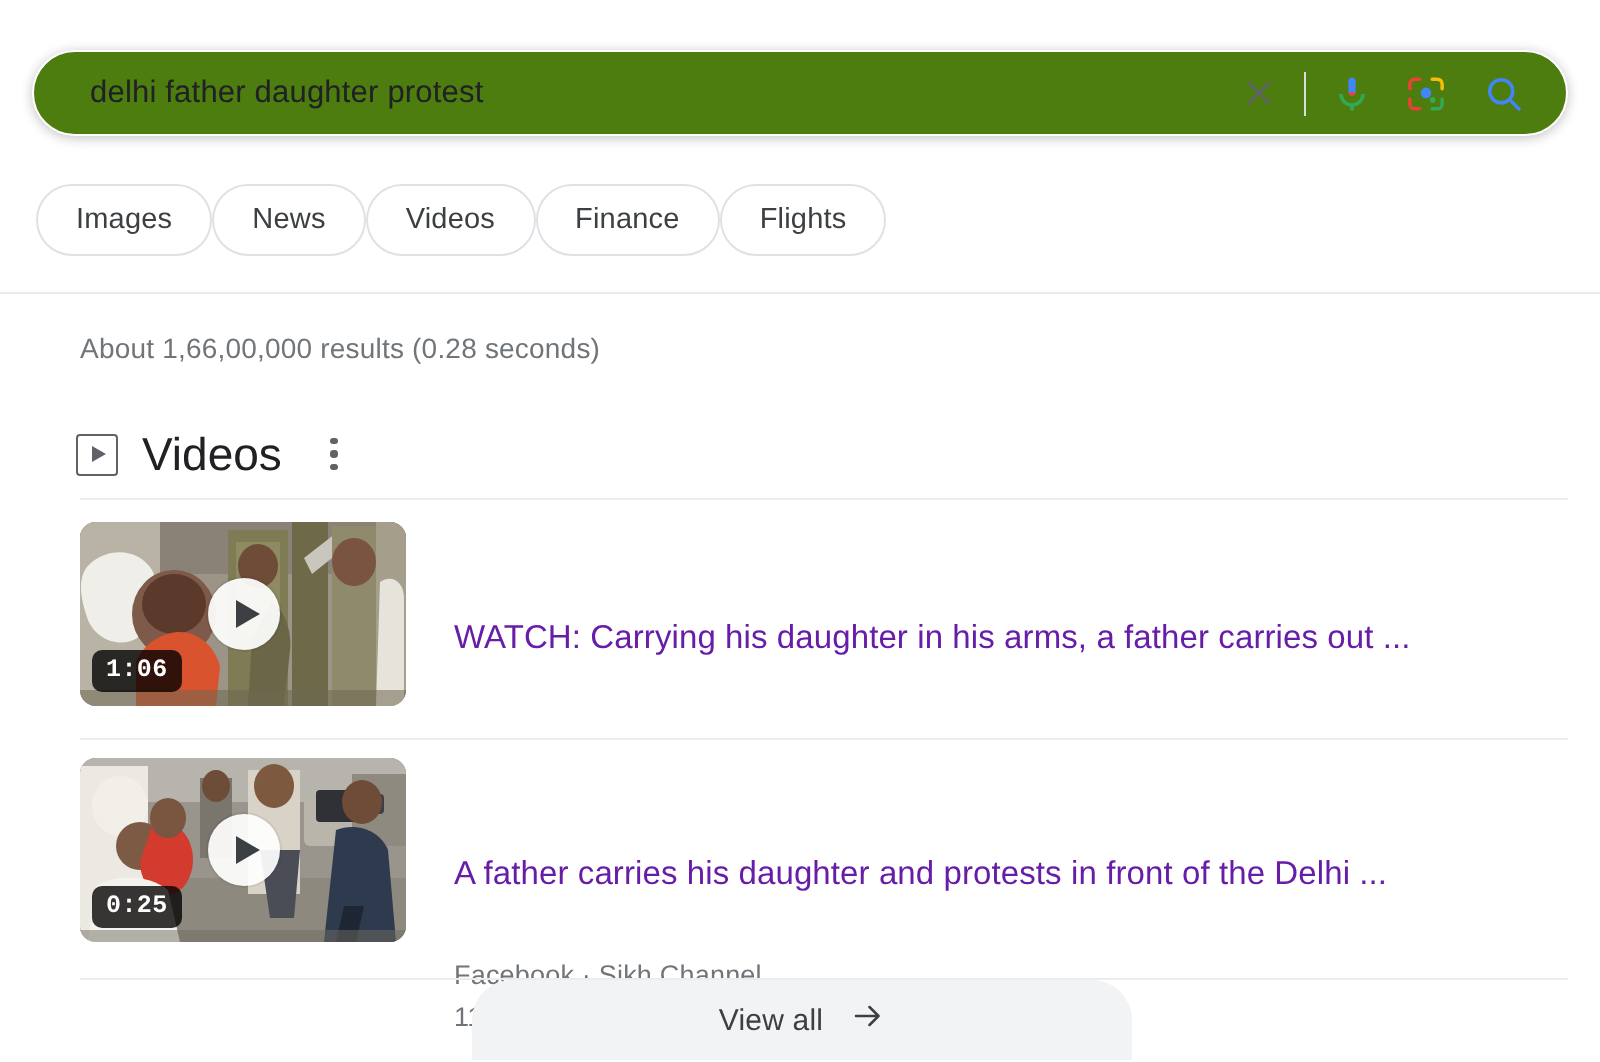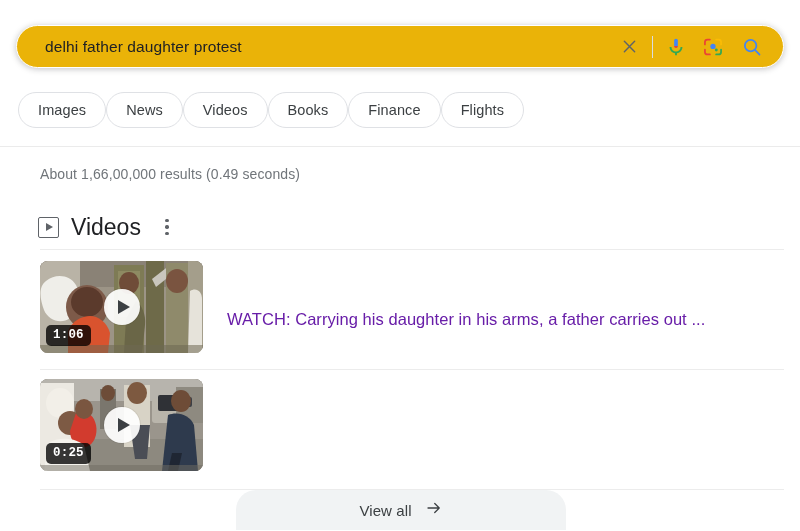--- a/index.html
+++ b/index.html
@@ -22,21 +22,21 @@
     left: 16px;
     top: 25px;
     width: 768px;
     height: 43px;
   }
   .searchbar {
     position: relative;
     box-sizing: border-box;
     width: 100%;
     height: 100%;
-    background: #eab308;
+    background: #4d7c0f;
     border: 1px solid #ffffff;
     border-radius: 24px;
     box-shadow: 0 1px 6px rgba(32,33,36,.28);
     display: flex;
     align-items: center;
     padding: 0 14px 0 26px;
   }
   .search-input {
     flex: 1 1 auto;
     border: none;
@@ -327,33 +327,30 @@
   <div class="chip">
       <span>Images</span>
     </div>
   <div class="chip">
       <span>News</span>
     </div>
   <div class="chip">
       <span>Videos</span>
     </div>
   <div class="chip">
-      <span>Books</span>
-    </div>
-  <div class="chip">
       <span>Finance</span>
     </div>
   <div class="chip">
       <span>Flights</span>
     </div>
 </div>
 
 <div class="top-divider"></div>
 
-<div class="result-stats">About 1,66,00,000 results (0.49 seconds)</div>
+<div class="result-stats">About 1,66,00,000 results (0.28 seconds)</div>
 
 <div class="videos-header">
   <span class="video-box-icon">
     <span class="tri"></span>
   </span>
   <span class="videos-title">Videos</span>
   <span class="kebab">
     <i></i>
       <i></i>
       <i></i>
@@ -420,20 +417,27 @@
       <ellipse cx="141" cy="22" rx="10" ry="11" fill="#6e4c37"></ellipse>
       <path d="M128 36c10-4 22 0 26 10l4 46h-36z" fill="#2e3a4d"></path>
       <path d="M132 74l-4 18h10l4-18z" fill="#1f2633"></path>
       <rect x="0" y="86" width="163" height="6" fill="#6f6b61" opacity=".5"></rect>
     </svg>
     <span class="play-badge">
         <span class="tri"></span>
       </span>
     <span class="duration">0:25</span>
   </div>
+  <div class="vinfo">
+    <div class="vtitle">A father carries his daughter and protests in front of the Delhi ...</div>
+    <div class="vmeta">
+      <span>Facebook · Sikh Channel</span>
+      <span class="line2">11-Dec-2019</span>
+    </div>
+  </div>
 </div>
 
 <div class="sec-divider d3"></div>
 
 <div class="view-all">
   <span class="view-all-label">View all</span>
   <span>
     <svg viewBox="0 0 24 24" width="18" height="18" aria-hidden="true">
       <path d="M4 12h15M13 6l6 6-6 6" stroke="#3c4043" stroke-width="1.7" fill="none" stroke-linecap="round" stroke-linejoin="round"></path>
     </svg>

